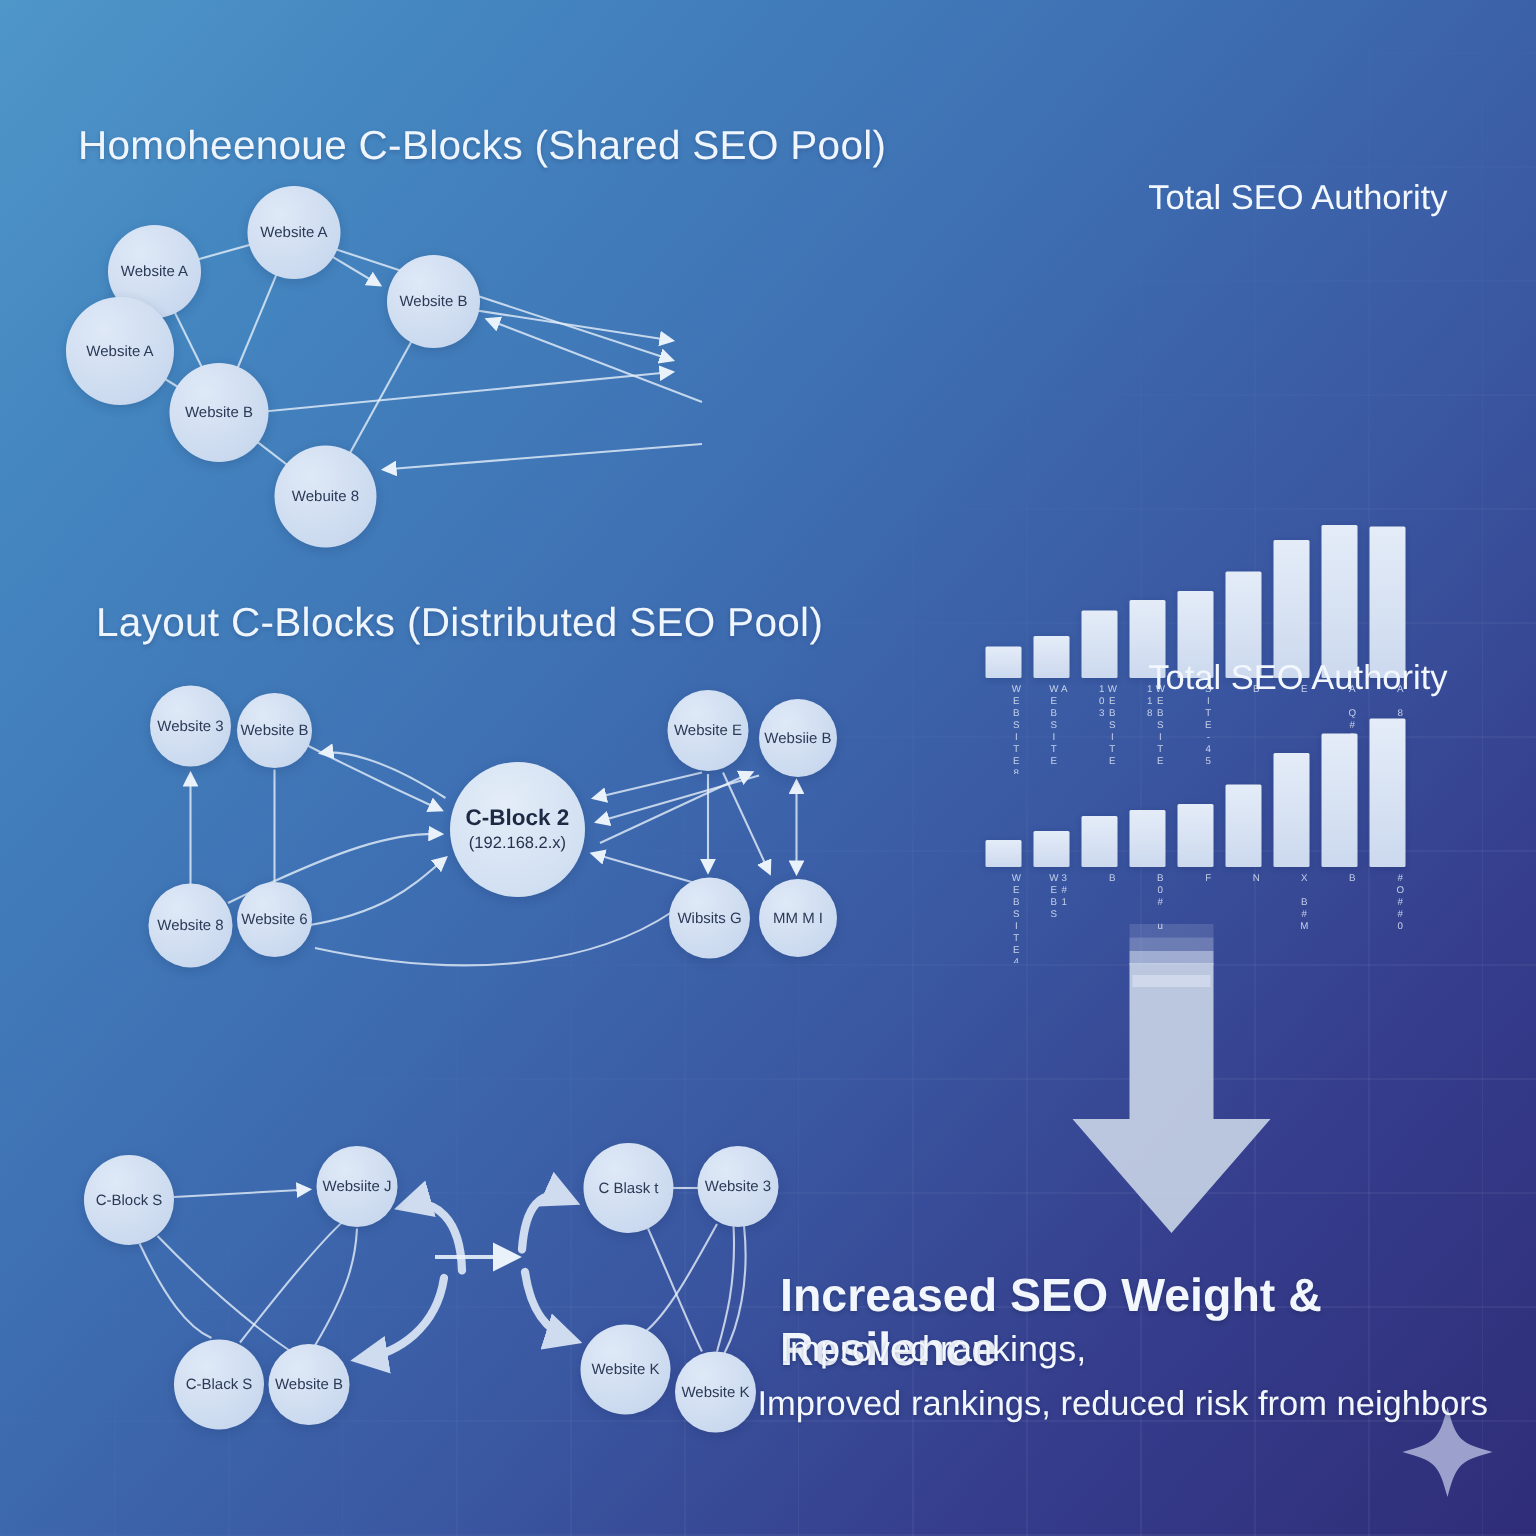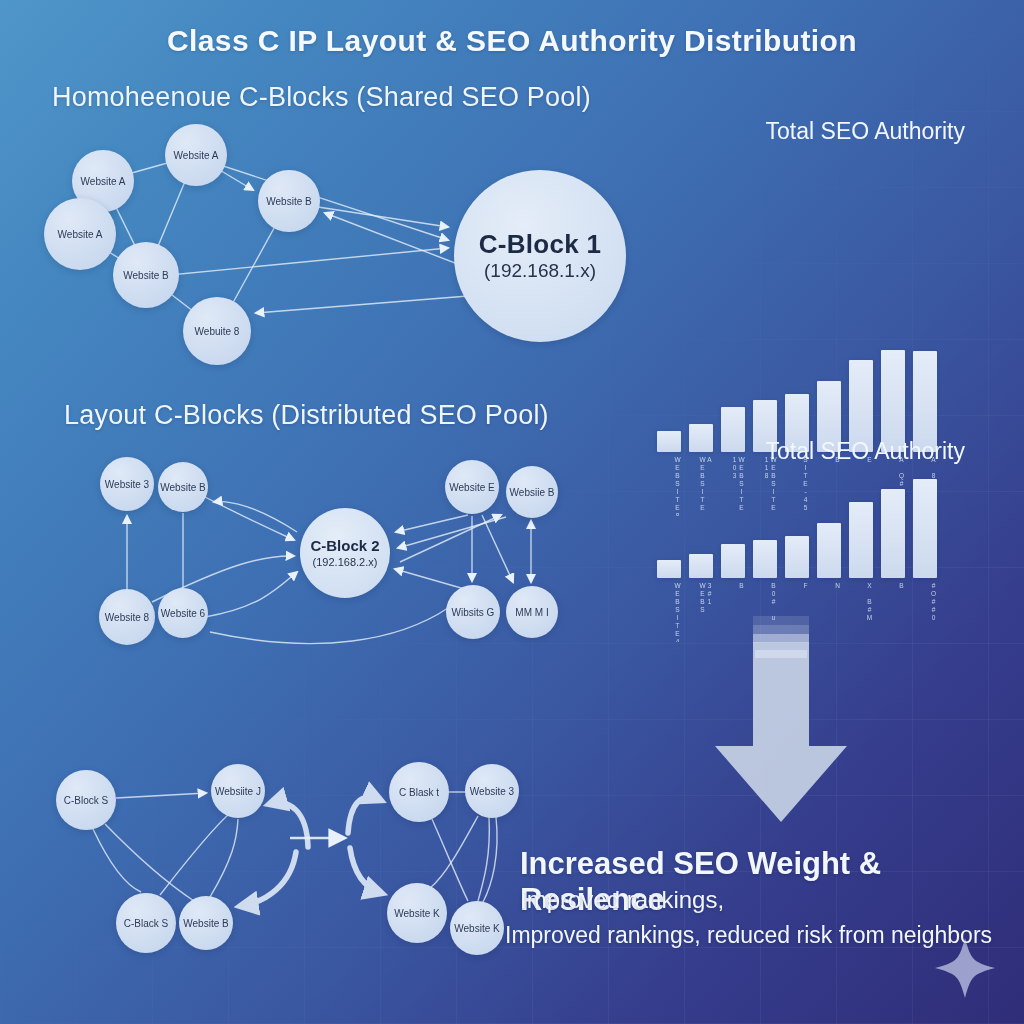--- a/index.html
+++ b/index.html
@@ -119,34 +119,29 @@
       <rect x="753" y="616" width="56" height="9" fill="#c2cde3" opacity=".18"></rect>
       <rect x="753" y="625" width="56" height="9" fill="#c2cde3" opacity=".38"></rect>
       <rect x="753" y="634" width="56" height="9" fill="#d9e1f1" opacity=".65"></rect>
       <path d="M753,642 L809,642 L809,746 L847,746 L781,822 L715,746 L753,746 Z" fill="#c2cde3" opacity=".95"></path>
       <rect x="755" y="650" width="52" height="8" fill="#e0e7f4" opacity=".55"></rect>
     </g>
 
     <path d="M965,938 C971,960 973,962 995,968 C973,974 971,976 965,998 C959,976 957,974 935,968 C957,962 959,960 965,938 Z" fill="#a9add5" opacity=".9"></path>
   </svg>
 
-  <div class="h-title">Class C IP Layout &amp; SEO Authority Distribution</div>
   <div class="h-section" style="left:52px;top:82px;">Homoheenoue C-Blocks (Shared SEO Pool)</div>
   <div class="h-section" style="left:64px;top:400px;">Layout C-Blocks (Distributed SEO Pool)</div>
 
   <div class="node" style="left:165px;top:124px;width:62px;height:62px;">Website A</div>
   <div class="node" style="left:72px;top:150px;width:62px;height:62px;">Website A</div>
   <div class="node" style="left:44px;top:198px;width:72px;height:72px;">Website A</div>
   <div class="node" style="left:258px;top:170px;width:62px;height:62px;">Website B</div>
   <div class="node" style="left:113px;top:242px;width:66px;height:66px;">Website B</div>
   <div class="node" style="left:183px;top:297px;width:68px;height:68px;">Webuite 8</div>
-  <div class="node cblock" id="cblock1" style="left:454px;top:170px;width:172px;height:172px;">
-    <span class="cb-name">C-Block 1</span>
-    <span class="cb-ip">(192.168.1.x)</span>
-  </div>
 
   <div class="node" style="left:100px;top:457px;width:54px;height:54px;">Website 3</div>
   <div class="node" style="left:158px;top:462px;width:50px;height:50px;">Website B</div>
   <div class="node" style="left:99px;top:589px;width:56px;height:56px;">Website 8</div>
   <div class="node" style="left:158px;top:588px;width:50px;height:50px;">Website 6</div>
   <div class="node cblock" id="cblock2" style="left:300px;top:508px;width:90px;height:90px;">
     <span class="cb-name">C-Block 2</span>
     <span class="cb-ip">(192.168.2.x)</span>
   </div>
   <div class="node" style="left:445px;top:460px;width:54px;height:54px;">Website E</div>

